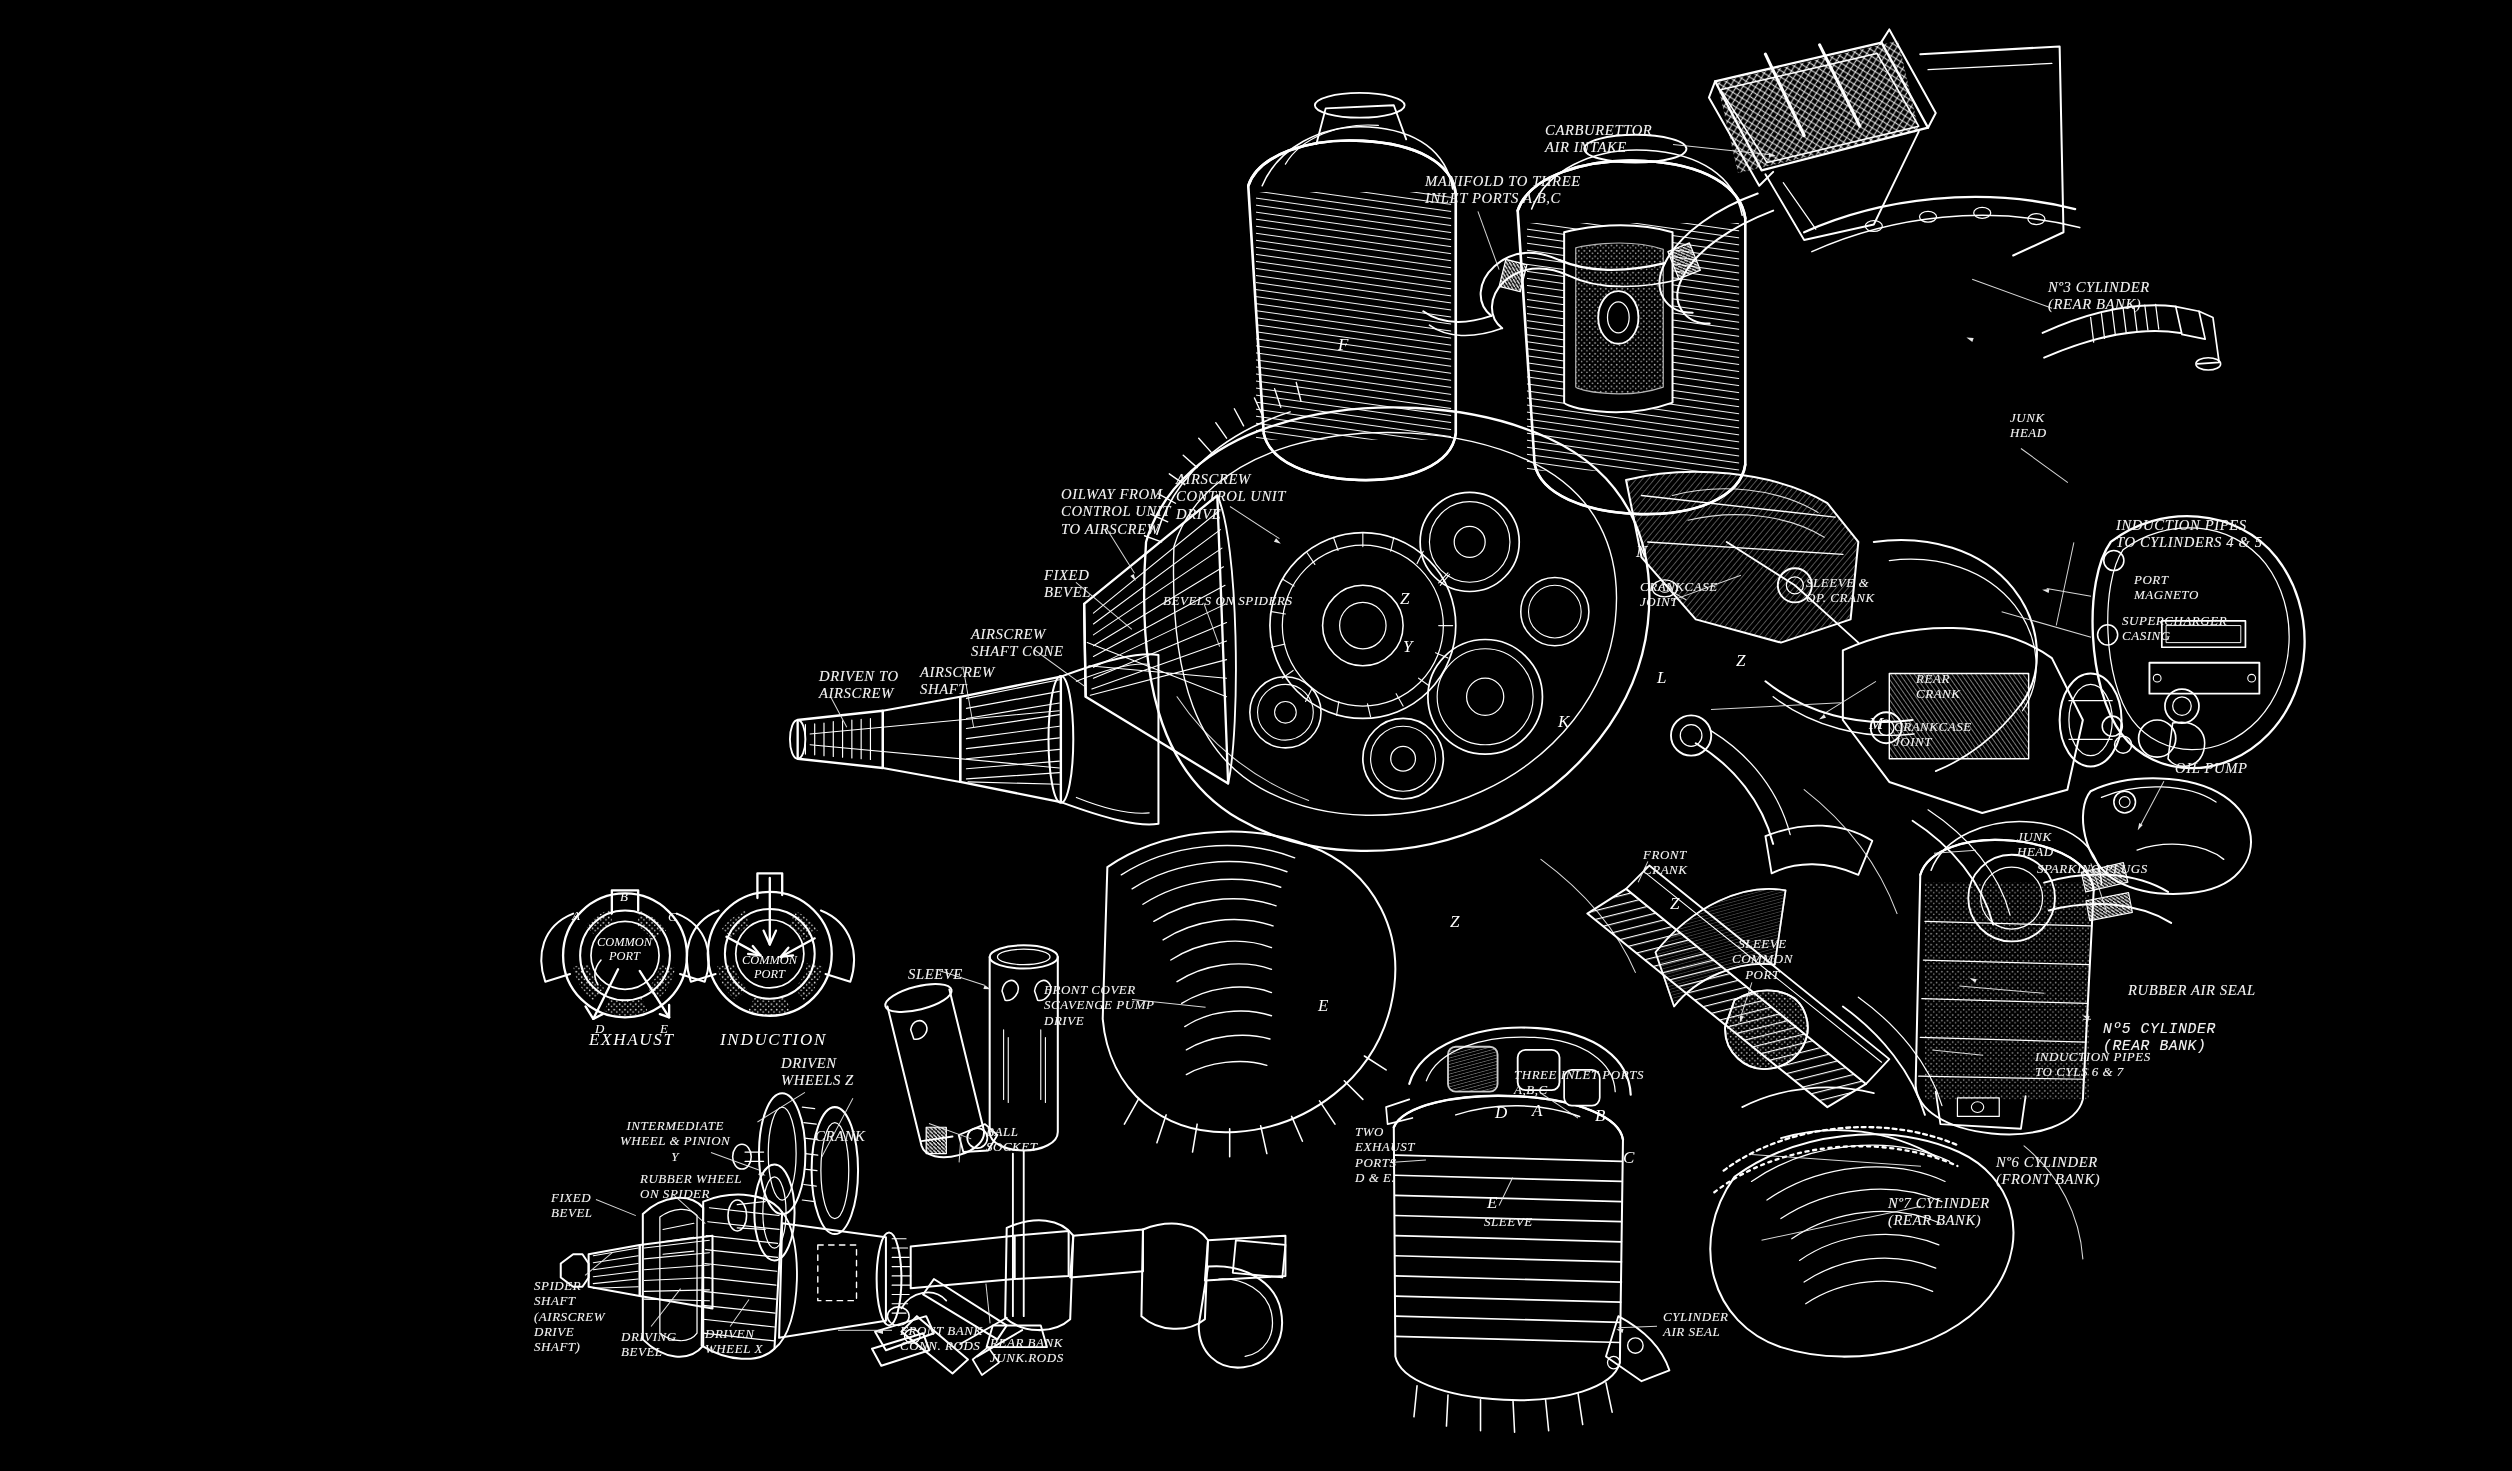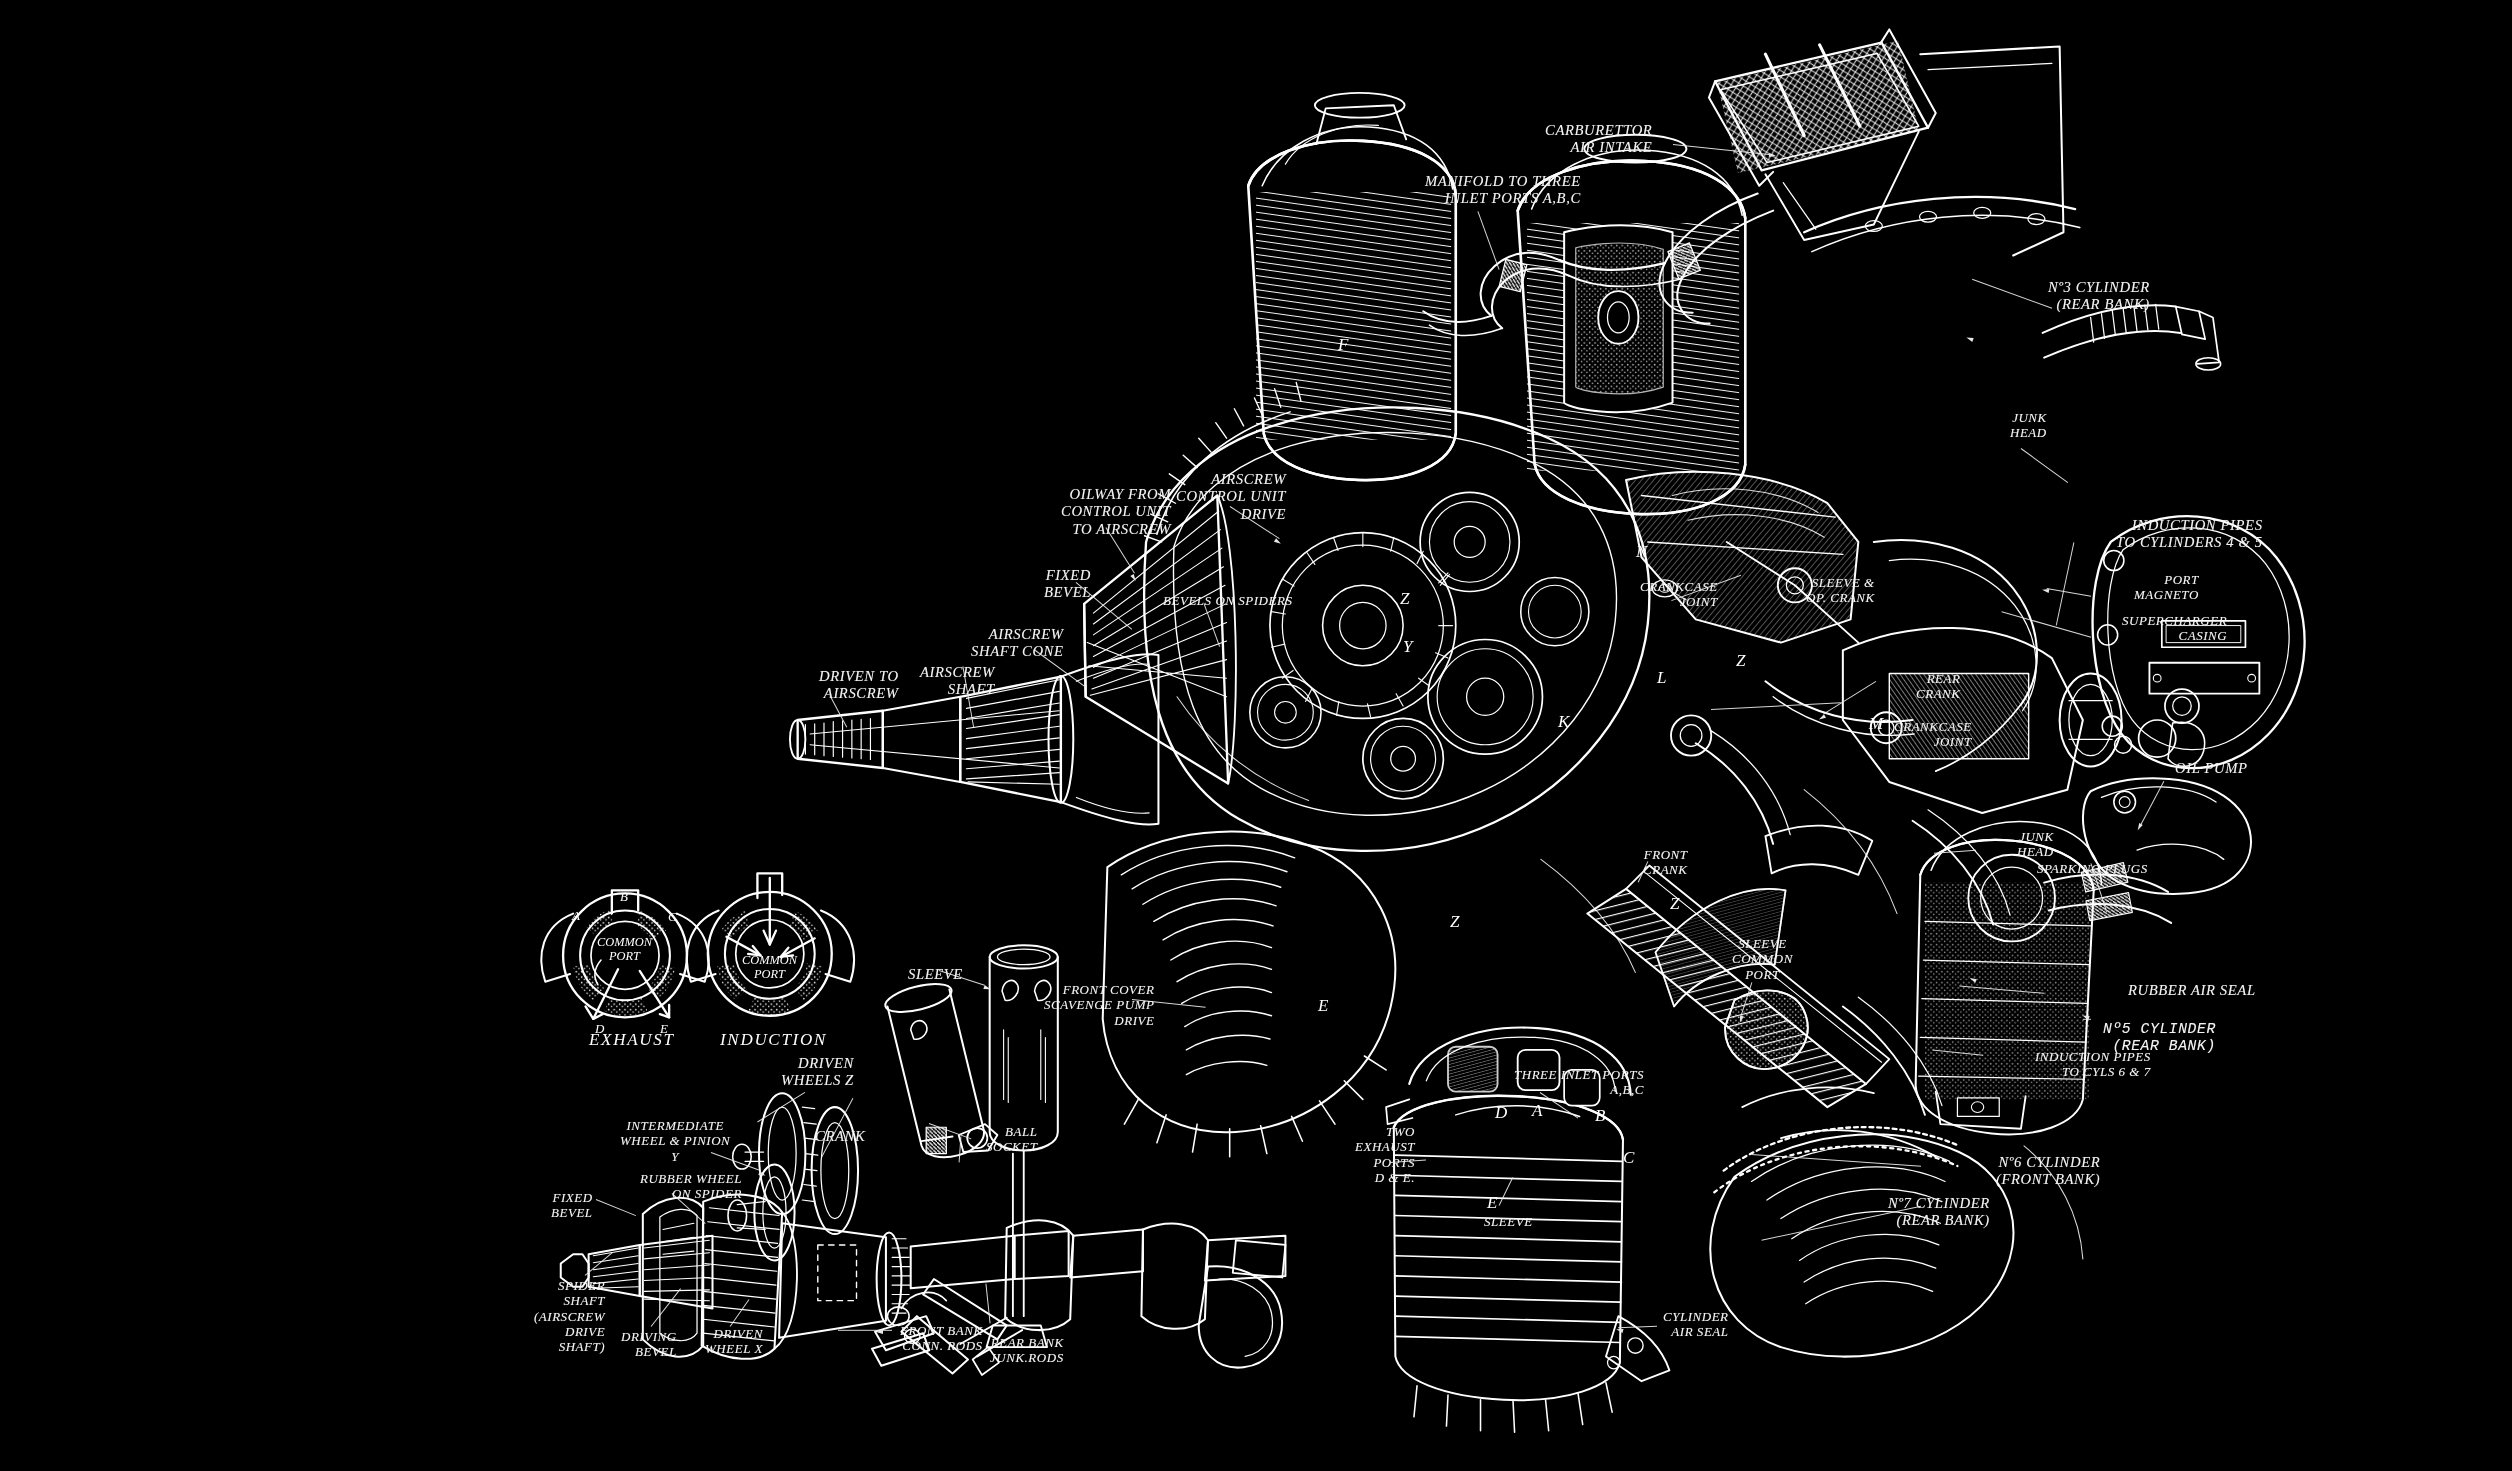--- a/index.html
+++ b/index.html
@@ -21,21 +21,20 @@
     position:absolute;
     font-family:"Liberation Serif", serif;
     font-style:italic;
     font-weight:400;
     font-size:14.7px;
     line-height:1.18em;
     letter-spacing:0.04em;
     color:#f2f2f2;
     white-space:pre;
     text-shadow:0 0 0.8px rgba(255,255,255,.35);
-    text-align:right;
     -webkit-font-smoothing:antialiased;
   }
   .label.sm{font-size:13px;}
   .label.center{text-align:center;}
 
   
   .leader{
     position:absolute;
     background:#e8e8e8;
     height:0.8px;

